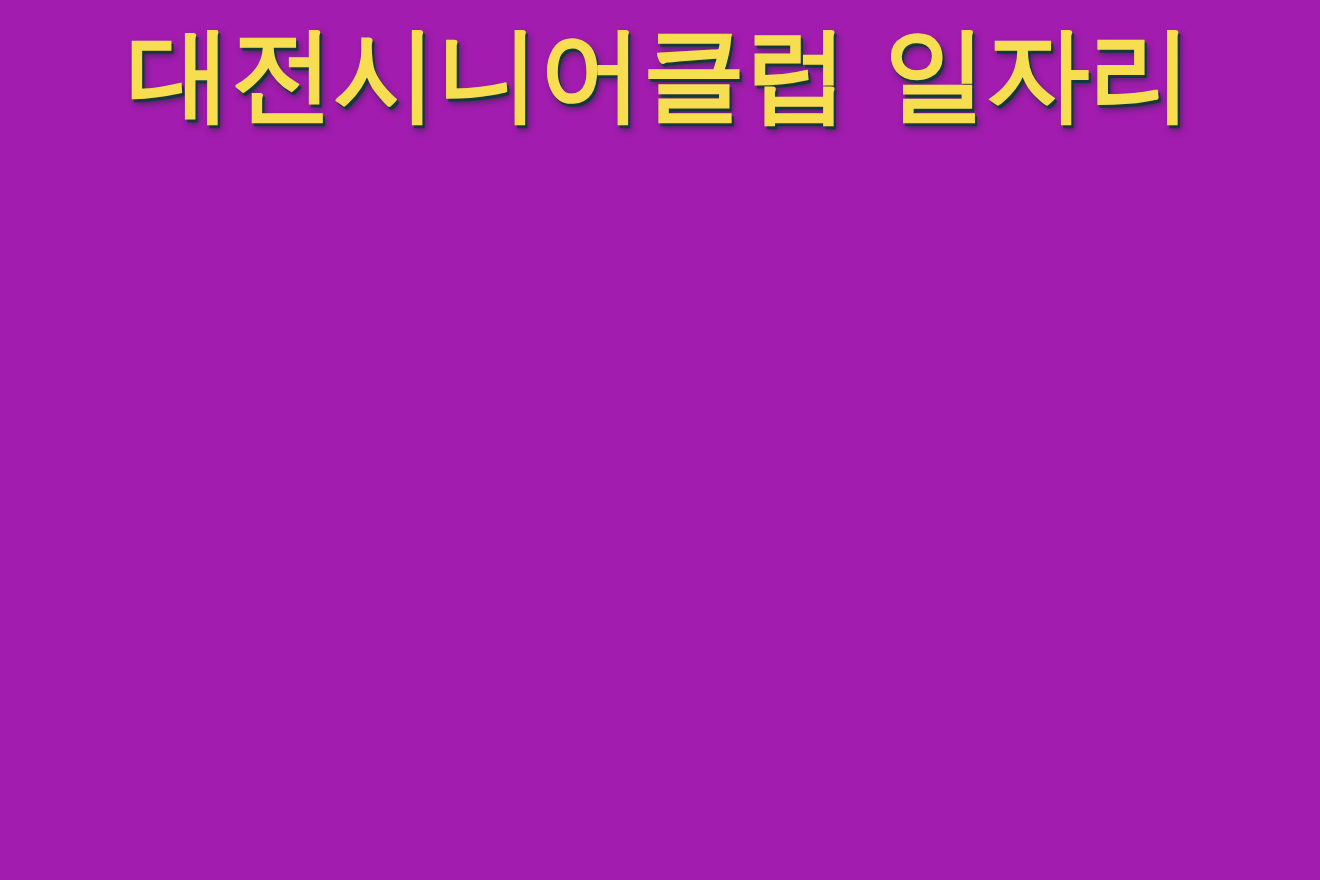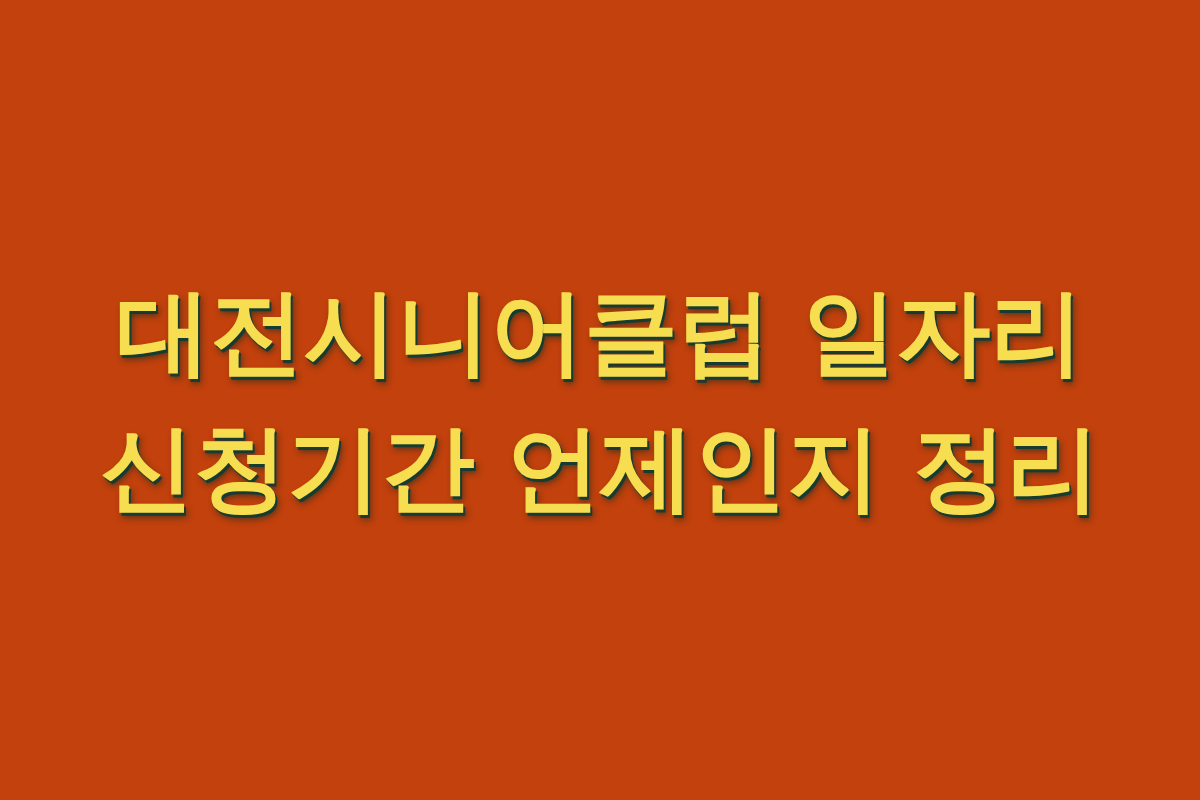--- a/index.html
+++ b/index.html
@@ -14,25 +14,24 @@
     overflow: hidden;
     font-family: "Liberation Sans", "DejaVu Sans", sans-serif;
   }
 
   
   .banner {
     position: relative;
     box-sizing: border-box;
     width: 1200px;
     height: 800px;
-    background: #c2410c;
+    background: #a21caf;
     display: flex;
     flex-direction: column;
     align-items: center;
-    justify-content: center;
     
     user-select: none;
   }
 
   
   .headline {
     display: flex;
     flex-direction: column;
     align-items: center;
     justify-content: center;
@@ -60,17 +59,16 @@
 </style>
 </head>
 <body>
 
 <div class="banner">
 
   <div class="headline">
 
     <span class="headline-line headline-line--one">대전시니어클럽 일자리</span>
 
-    <span class="headline-line headline-line--two">신청기간 언제인지 정리</span>
 
   </div>
 
 </div>
 
 </body></html>

